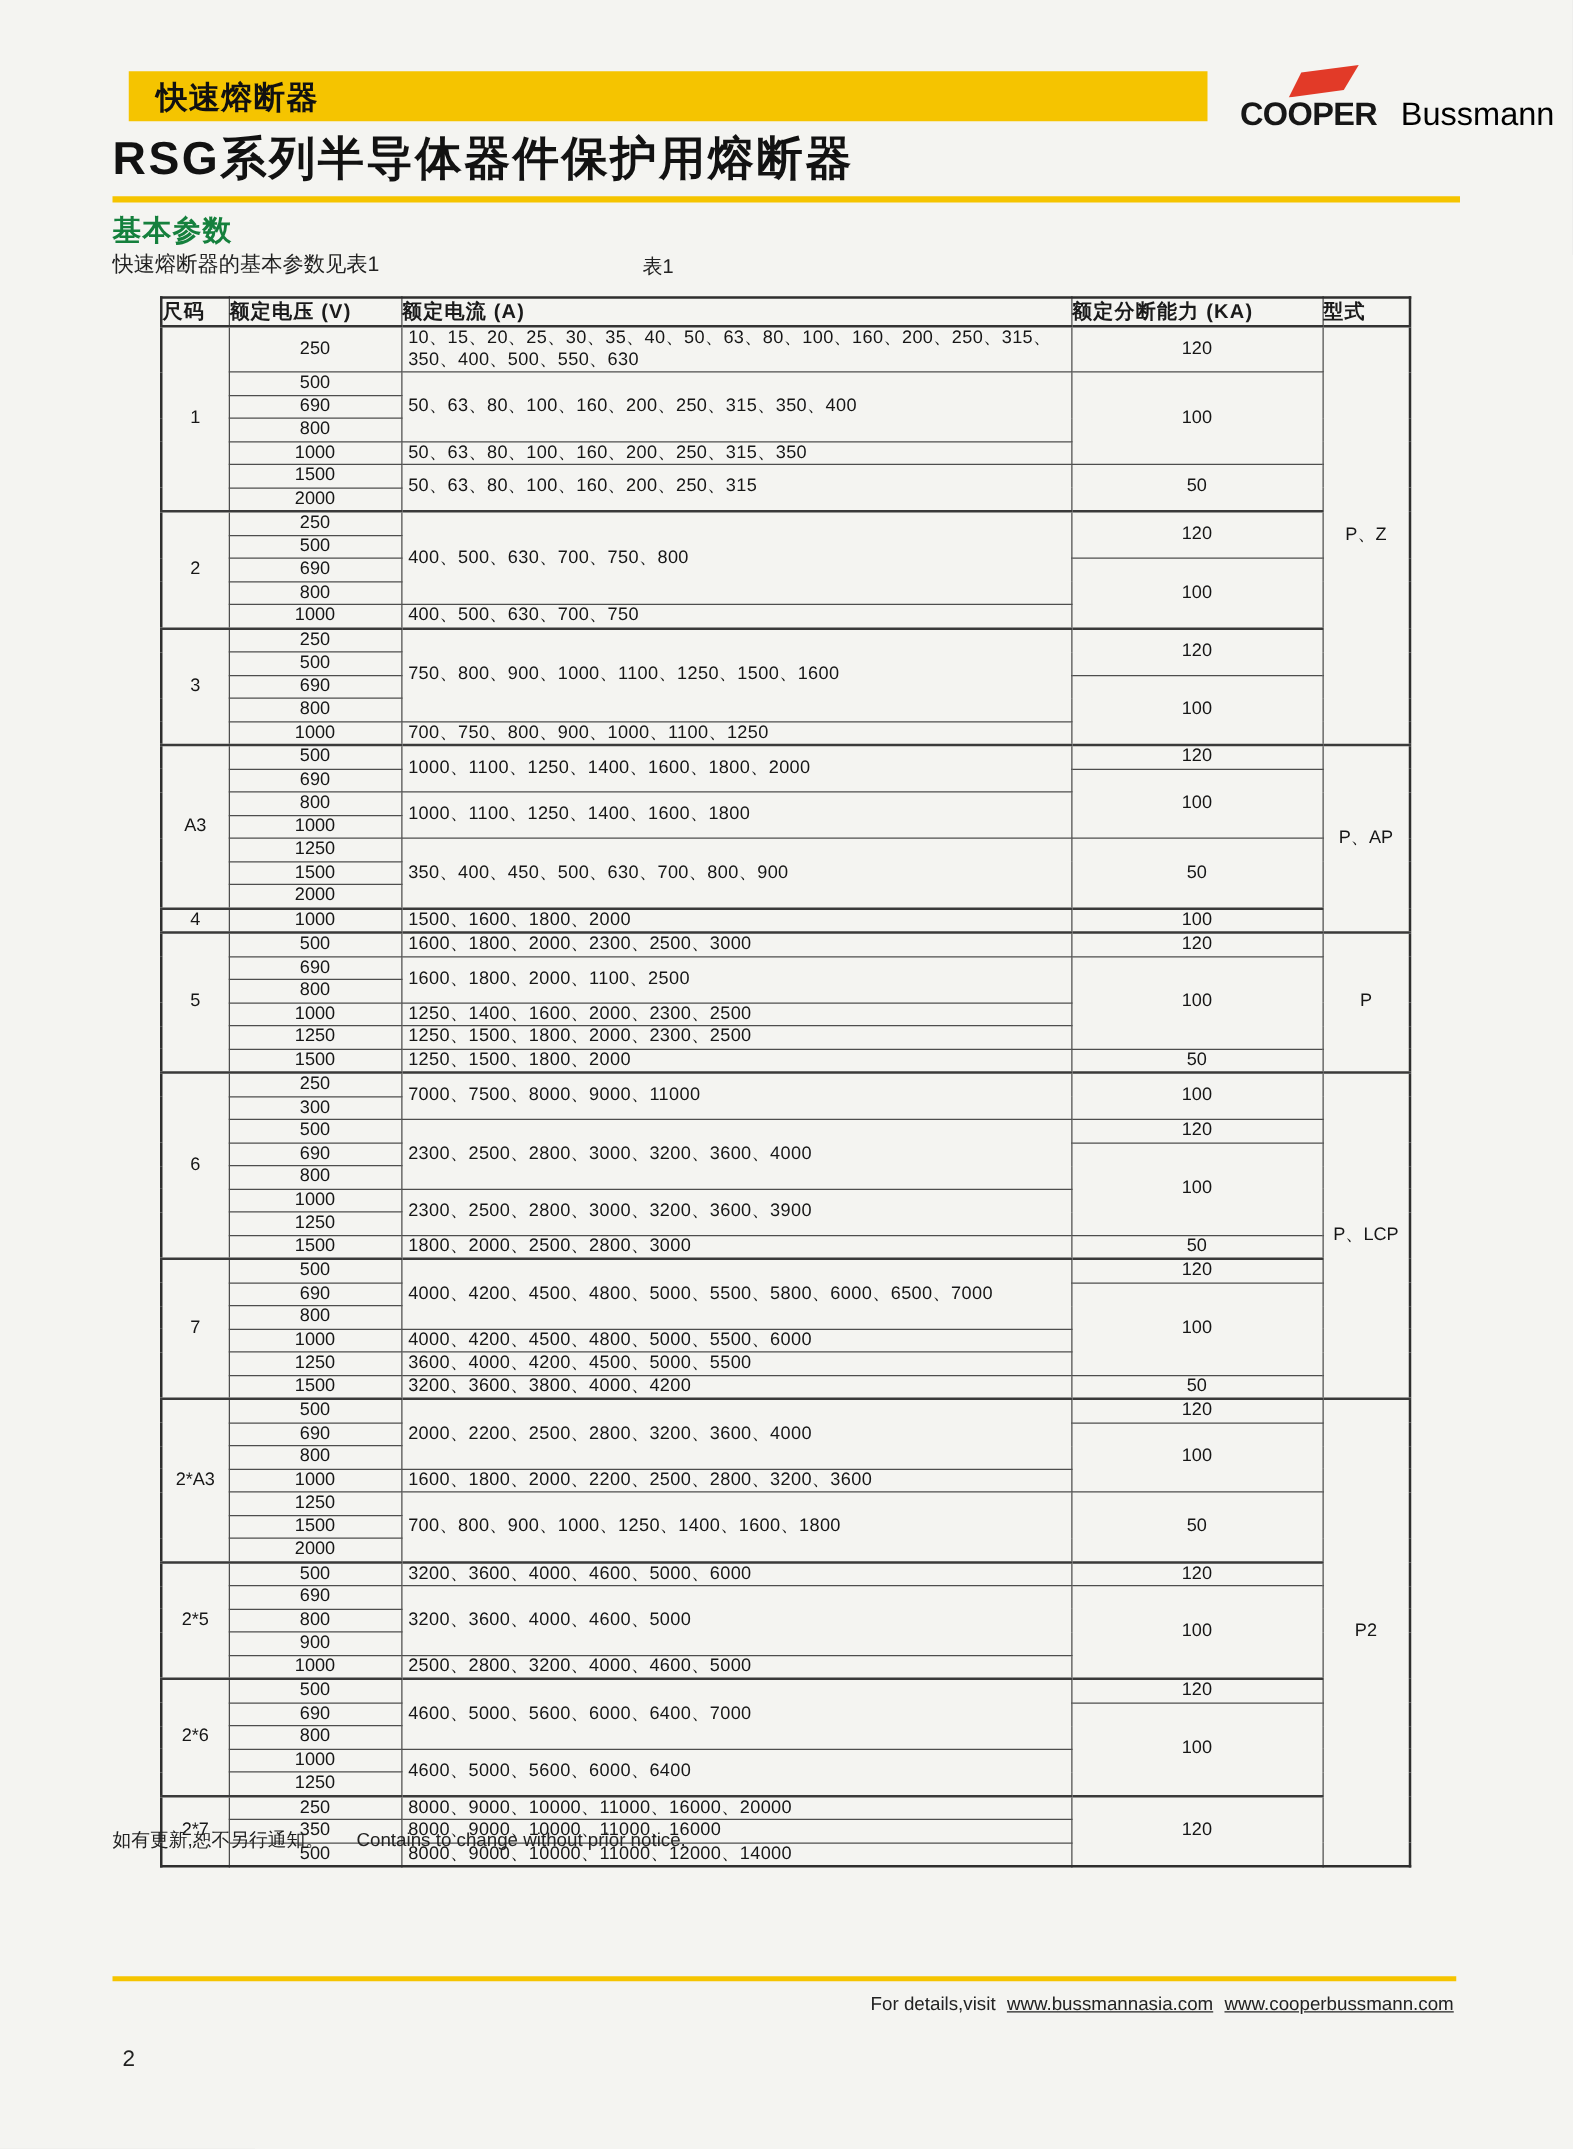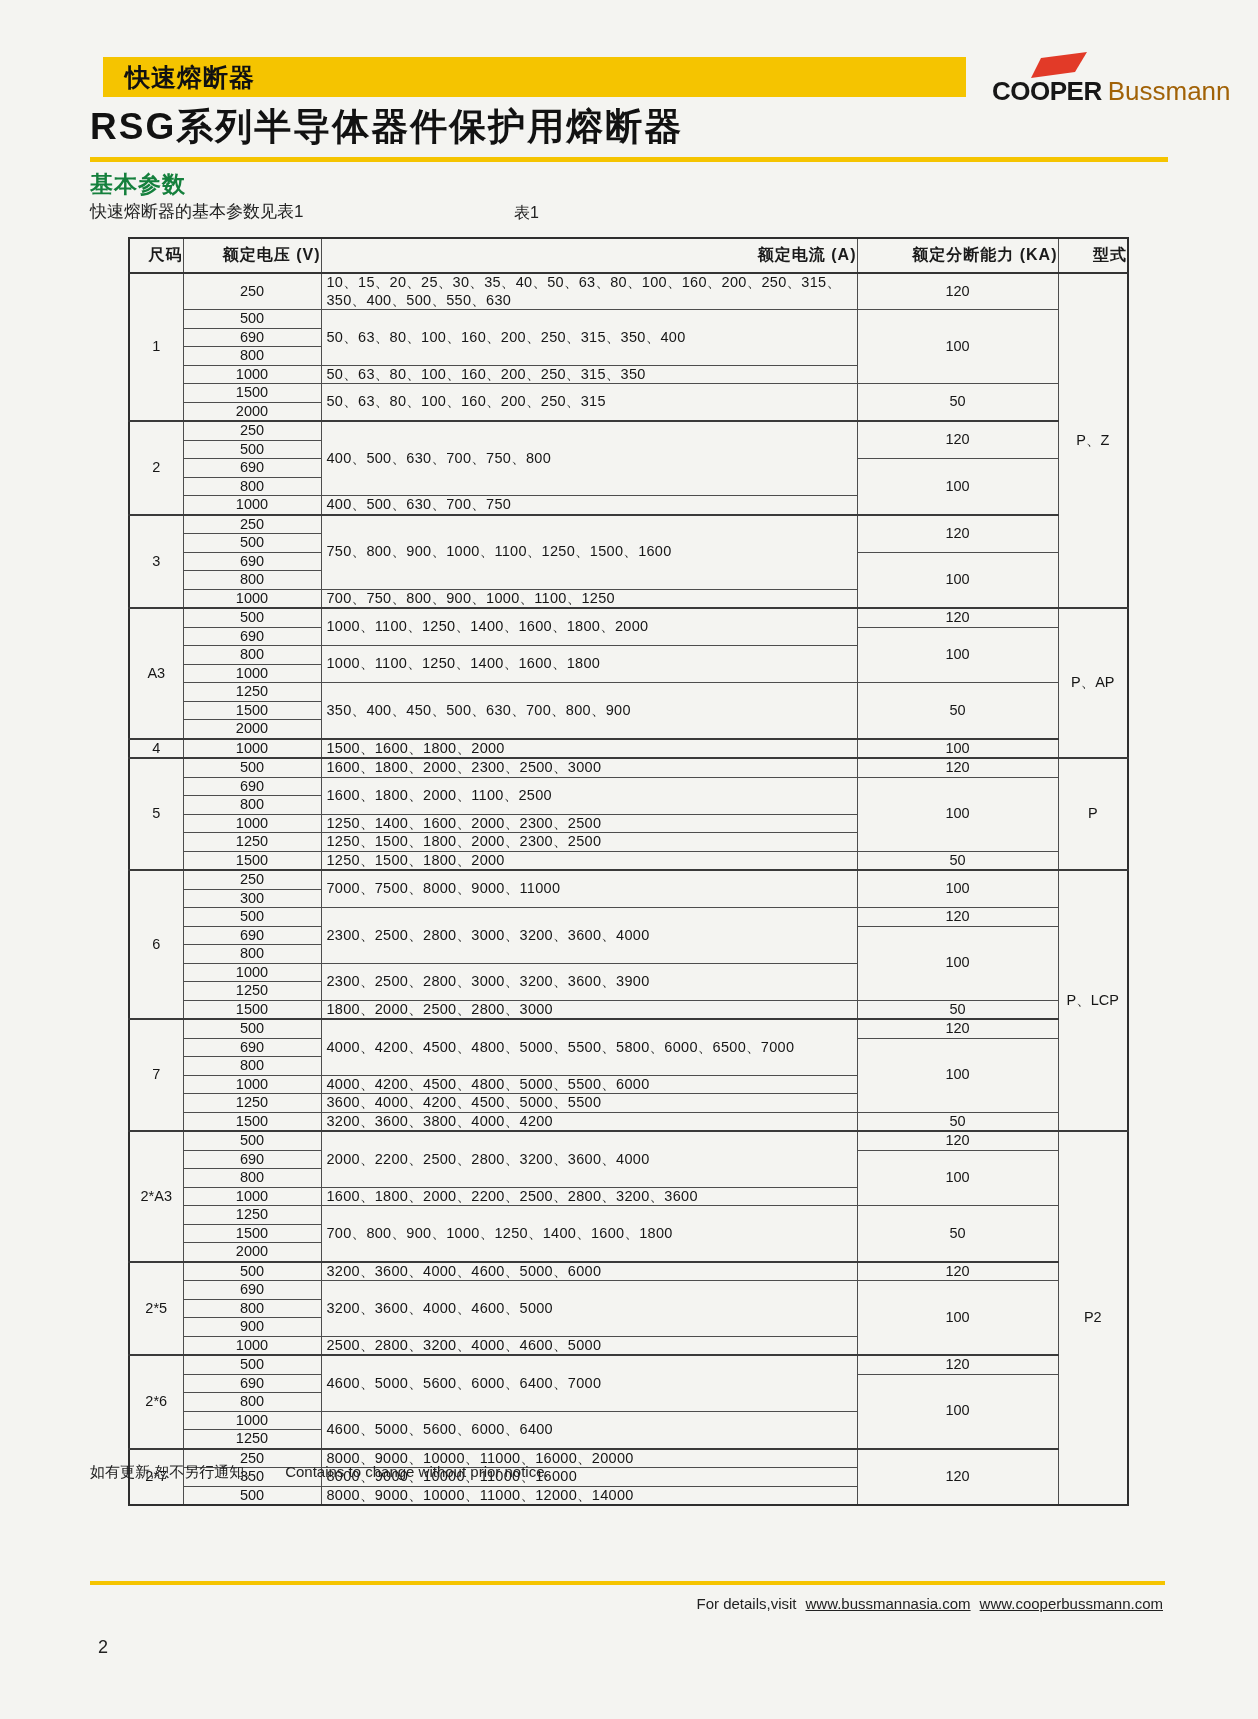--- a/index.html
+++ b/index.html
@@ -19,21 +19,21 @@
     background: var(--yellow, #f5c400);
     display: flex; align-items: center;
     padding-left: 22px;
   }
   .topbar span { font-size: 25px; font-weight: bold; color: #111; letter-spacing: 1px; }
   
   .logo { position: absolute; left: 992px; top: 50px; width: 190px; height: 56px; }
   .logo .flag { position: absolute; left: 38px; top: 2px; }
   .logo .logo-text { position: absolute; left: 0; top: 26px; white-space: nowrap; }
   .logo .cooper { font-size: 26px; font-weight: bold; letter-spacing: -0.5px; color: #171717; }
-  .logo .bussmann { font-size: 26px; font-weight: normal; color: #a16207; margin-left: 6px; }
+  .logo .bussmann { font-size: 26px; font-weight: normal; color: #000000; margin-left: 19px; }
   
   .title {
     position: absolute; left: 90px; top: 104px;
     font-size: 37px; font-weight: bold; color: #121212; letter-spacing: 2px;
     line-height: 46px;
   }
   .rule { position: absolute; background: var(--yellow, #f5c400); }
   .rule-top { left: 90px; top: 157px; width: 1078px; height: 5px; }
   .section-heading {
     position: absolute; left: 90px; top: 169px;
@@ -44,22 +44,22 @@
   
   .ptable {
     position: absolute; left: 128px; top: 237px;
     width: 999px;
     border-collapse: collapse; table-layout: fixed;
     background: transparent;
   }
   .ptable { border: 2px solid #2e2e2e; }
   .ptable th, .ptable td { border: 1px solid #4d4d4d; }
   .ptable thead th {
-    height: 35px; font-size: 16px; font-weight: bold; color: #1a1a1a;
-    border-bottom: 2px solid #333; text-align: right; letter-spacing: 1px;
+    height: 23px; font-size: 16px; font-weight: bold; color: #1a1a1a;
+    border-bottom: 2px solid #333; text-align: left; letter-spacing: 1px;
   }
   .ptable td { font-size: 14.5px; height: 17px; line-height: 17.5px; color: #161616; }
   .ptable td.size, .ptable td.volt, .ptable td.ka, .ptable td.type { text-align: center; }
   .ptable td.curr { text-align: left; padding: 0 5px; letter-spacing: 0.3px; }
   .ptable tr.group-start td { border-top: 2px solid #3a3a3a; }
   
   .footnote { position: absolute; left: 90px; top: 1463px; font-size: 15px; color: #222; }
   .footnote .fn-en { margin-left: 26px; }
   .rule-bottom { left: 90px; top: 1581px; width: 1075px; height: 4px; }
   .footer { position: absolute; right: 95px; top: 1592px; text-align: right; font-size: 15px; color: #222; line-height: 23px; }

